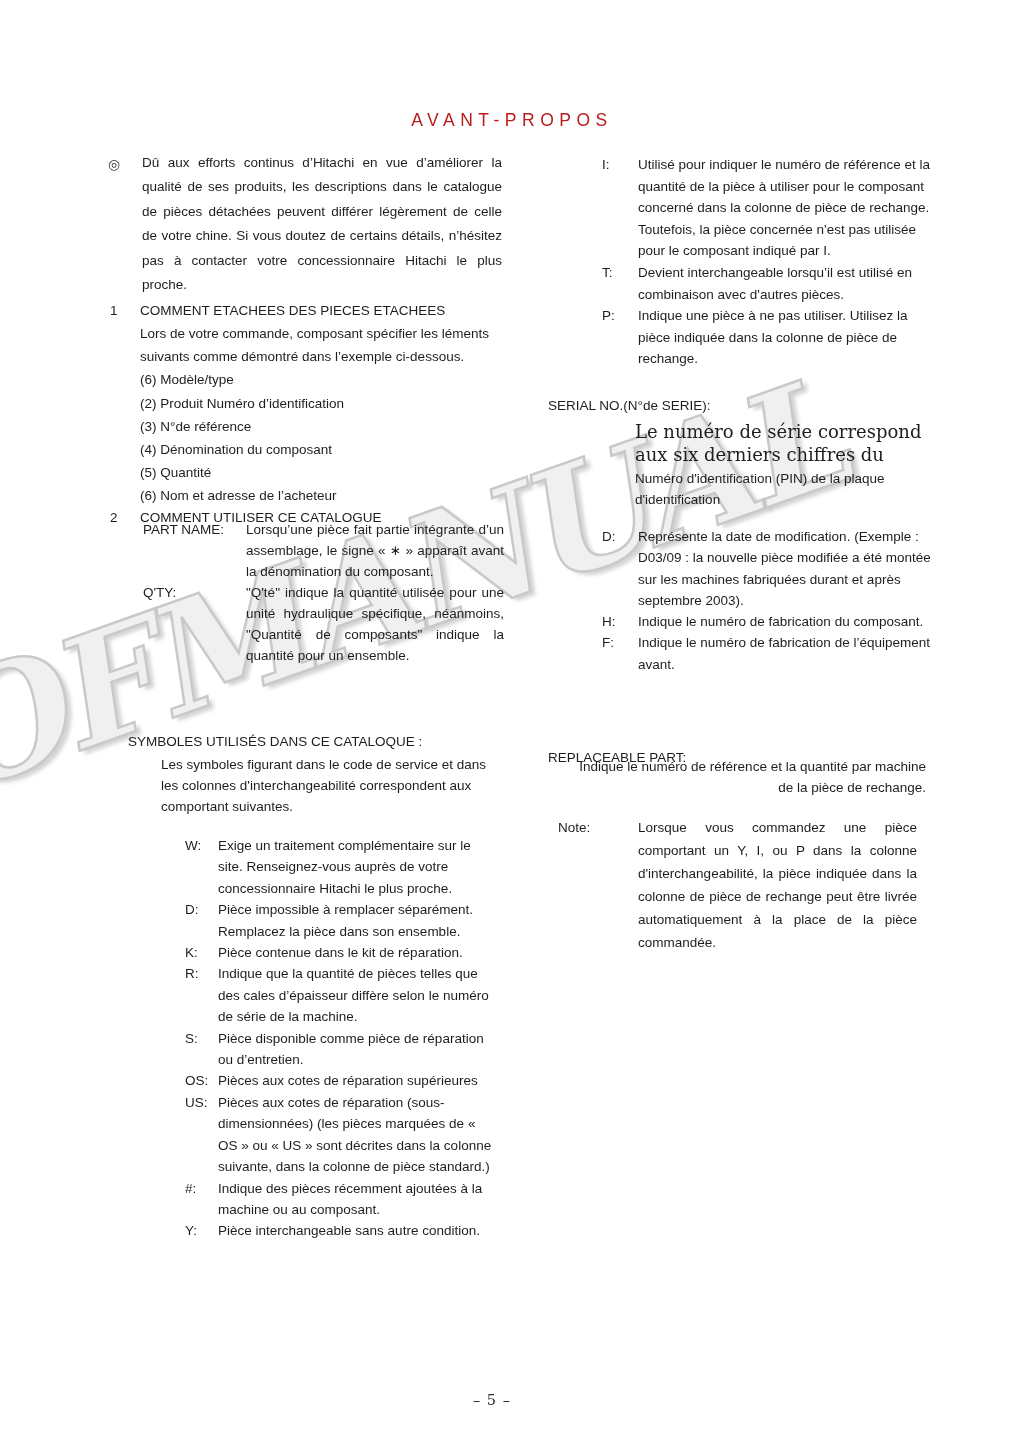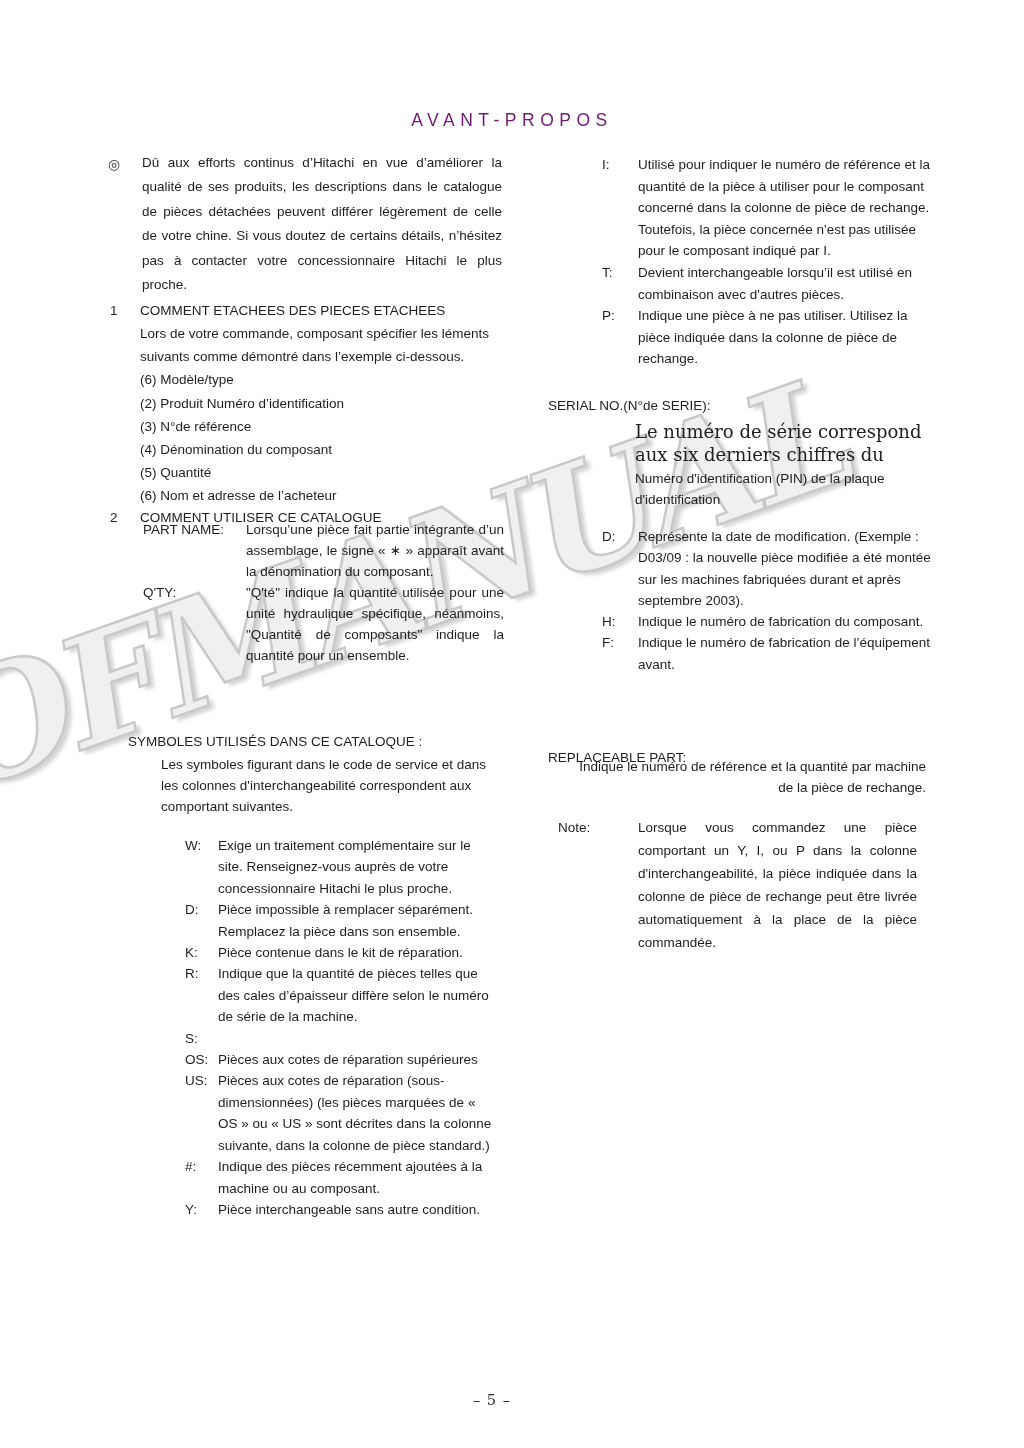--- a/index.html
+++ b/index.html
@@ -11,21 +11,21 @@
     position:absolute;left:-150px;top:688px;white-space:nowrap;z-index:0;
     font-family:"DejaVu Serif",serif;font-style:italic;font-weight:700;
     font-size:150px;letter-spacing:-7px;
     color:#f0f0f0;-webkit-text-stroke:2.5px #c9c9c9;
     text-shadow:4px 5px 4px rgba(160,160,160,0.45), -2px -2px 2px rgba(255,255,255,0.9);
     transform:rotate(-19.5deg);transform-origin:0 50%;
   }
   .layer{position:absolute;inset:0;z-index:1;}
   .title{
     position:absolute;left:0;top:110px;width:1024px;text-align:center;
-    font-size:17.5px;letter-spacing:5.5px;color:#701a75;
+    font-size:17.5px;letter-spacing:5.5px;color:#b91c1c;
   }
   .abs{position:absolute;}
   .just{text-align:justify;text-justify:inter-word;}
   .intro-wrap{left:108px;top:151px;width:394px;line-height:24.4px;}
   .bullet{position:absolute;left:0;top:1px;font-size:14px;color:#333;}
   .intro-text{margin-left:34px;width:360px;}
   .sec-head{line-height:23px;white-space:nowrap;}
   .sec-num{position:absolute;left:0;top:0;}
   .sec-head-label{margin-left:30px;}
   .s1{left:110px;top:299px;width:400px;line-height:23.2px;}
@@ -121,20 +121,21 @@
       <div class="row">
         <span class="lab-sym">K:</span>
         <span class="sym-text">Pièce contenue dans le kit de réparation.</span>
       </div>
       <div class="row">
         <span class="lab-sym">R:</span>
         <span class="sym-text">Indique que la quantité de pièces telles que des cales d’épaisseur diffère selon le numéro de série de la machine.</span>
       </div>
       <div class="row">
         <span class="lab-sym">S:</span>
+        <span class="sym-text">Pièce disponible comme pièce de réparation ou d’entretien.</span>
       </div>
       <div class="row">
         <span class="lab-sym">OS:</span>
         <span class="sym-text">Pièces aux cotes de réparation supérieures</span>
       </div>
       <div class="row">
         <span class="lab-sym">US:</span>
         <span class="sym-text">Pièces aux cotes de réparation (sous-dimensionnées) (les pièces marquées de « OS » ou « US » sont décrites dans la colonne suivante, dans la colonne de pièce standard.)</span>
       </div>
       <div class="row">

